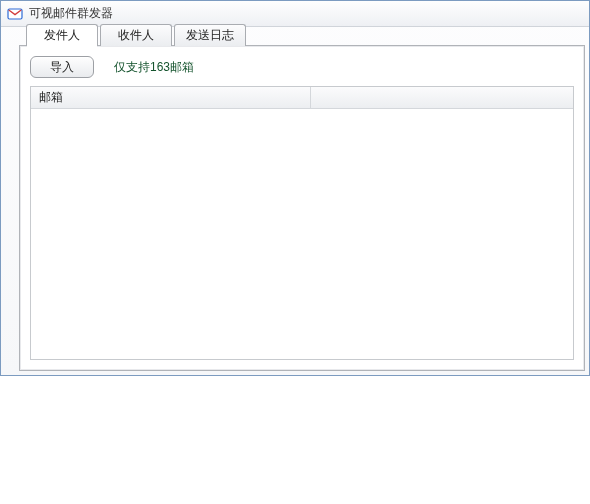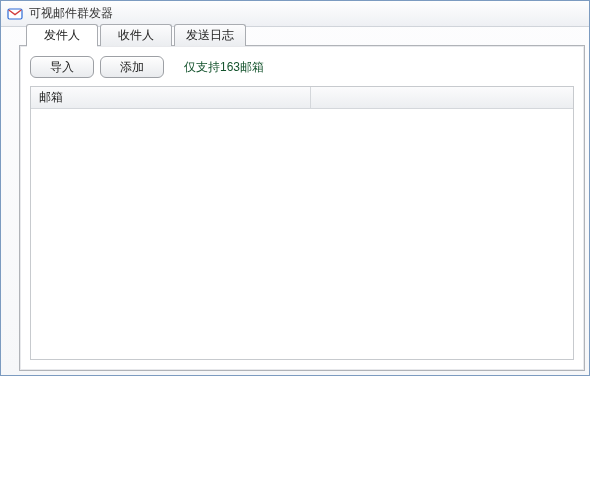--- a/index.html
+++ b/index.html
@@ -160,23 +160,20 @@
         <span>发送日志</span>
       </div>
     </div>
 
     <div class="tabpage">
 
       <div class="toolbar">
         <div class="btn">
           <span>导入</span>
         </div>
-        <div class="btn">
-          <span>添加</span>
-        </div>
         <span class="hint">仅支持163邮箱</span>
       </div>
 
       <div class="table-wrap">
         <div class="thead">
           <div class="th col-email">
             <span>邮箱</span>
           </div>
         </div>
         <div class="tbody"></div>

